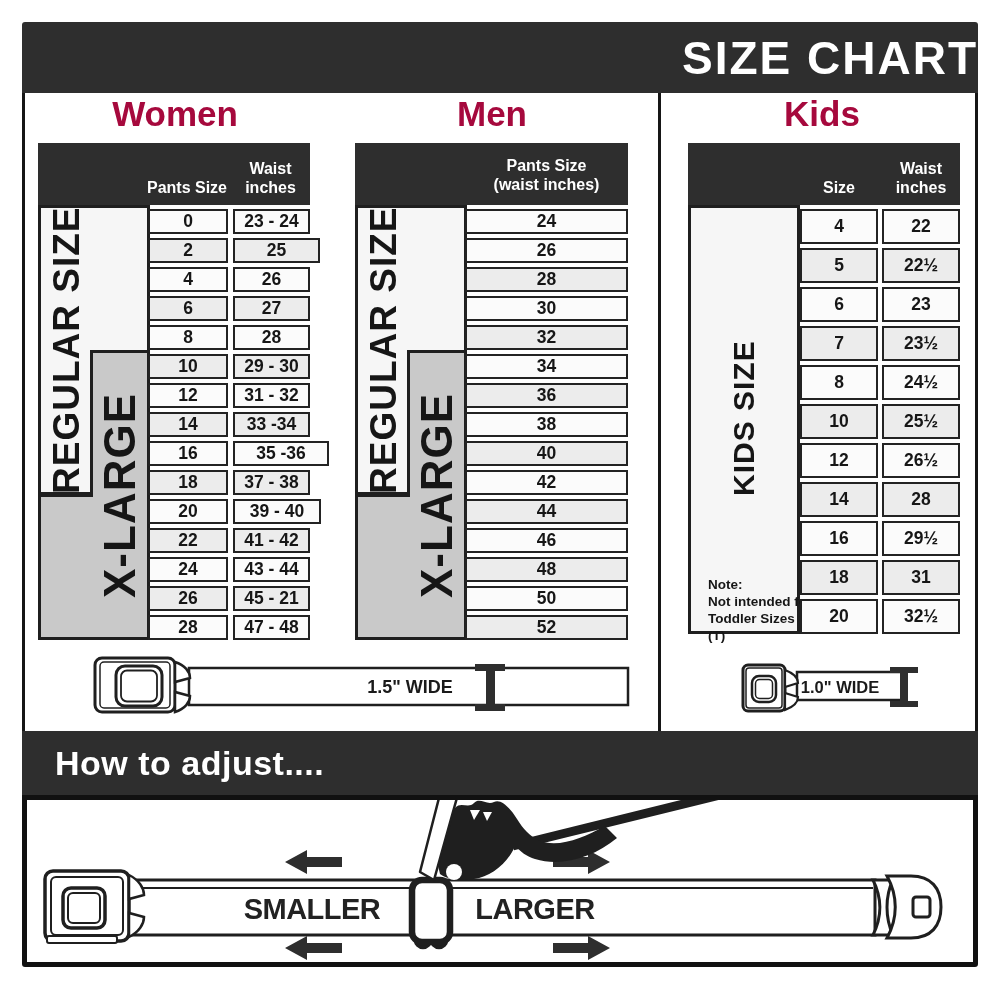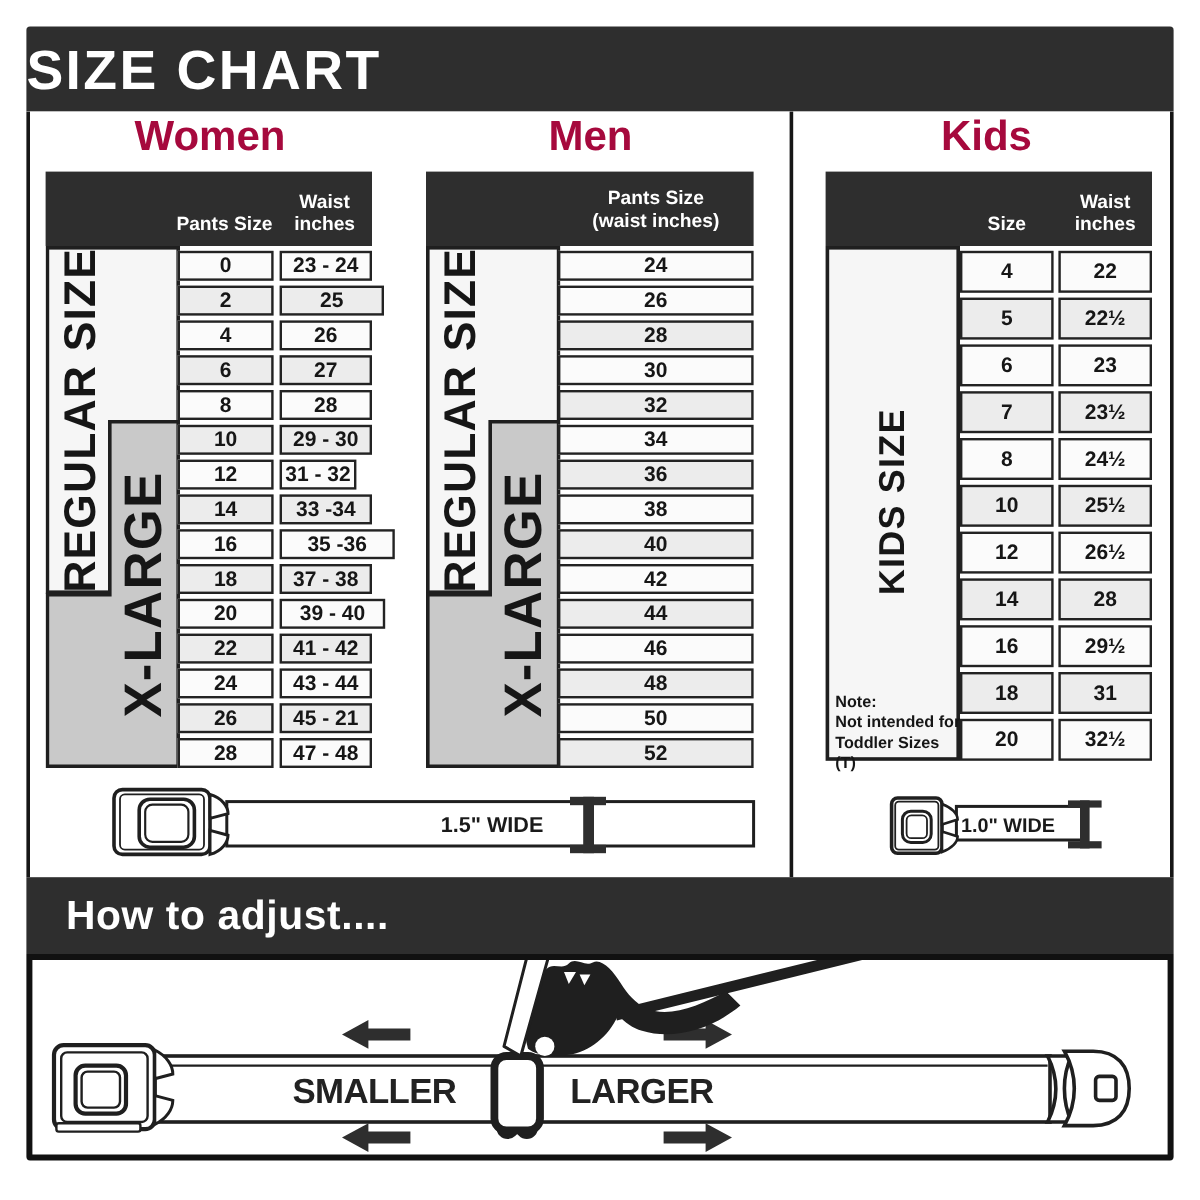--- a/index.html
+++ b/index.html
@@ -1,21 +1,21 @@
 <!DOCTYPE html>
 <html><head>
 <meta charset="utf-8">
 <style>
   *{box-sizing:border-box;margin:0;padding:0}
   body{background:#fff}
   .page{position:relative;width:1000px;height:1000px;background:#fff;overflow:hidden;
         font-family:"Liberation Sans",sans-serif;color:#1a1a1a}
   .abs{position:absolute}
   .titlebar{left:22px;top:22px;width:956px;height:71px;background:#2e2e2e;
-            display:flex;align-items:center;justify-content:flex-start;border-radius:3px 3px 0 0}
+            display:flex;align-items:center;justify-content:flex-end;border-radius:3px 3px 0 0}
   .pagetitle{color:#fff;font-weight:bold;font-size:46px;letter-spacing:2px}
   .main{left:22px;top:93px;width:956px;height:638px;border-left:3px solid #161616;border-right:3px solid #161616;background:#fff}
   .divider{left:658px;top:93px;width:3px;height:638px;background:#161616}
   .sechead{top:94px;width:220px;text-align:center;font-weight:bold;font-size:35px;color:#A6093D}
   .sizetable{height:497px}
   .thead{position:absolute;left:0;top:0;width:100%;height:62px;background:#2e2e2e;color:#fff}
   .th{position:absolute;text-align:center;font-weight:bold;font-size:16px;line-height:19px}
   .labelshape{position:absolute}
   .whitebox{fill:#f6f6f6;stroke:#1f1f1f;stroke-width:3}
   .graybox{fill:#c9c9c9;stroke:#1f1f1f;stroke-width:3}
@@ -25,21 +25,21 @@
           font-weight:bold;color:#161616;letter-spacing:1px;white-space:nowrap}
   .rows{position:absolute}
   .trow{display:flex;gap:5px;margin-bottom:4px}
   .cell{height:25px;border:2.5px solid #232323;display:flex;align-items:center;justify-content:center;
         background:#fbfbfb;font-weight:bold;font-size:17.5px;color:#161616}
   .rows .trow:nth-child(even) .cell{background:#ececec}
   .rows.menrows .trow:nth-child(even) .cell{background:#fbfbfb}
   .rows.menrows .trow:nth-child(2n+3) .cell{background:#ececec}
   .rows.kidsrows .trow{gap:4px}
   .rows.kidsrows .cell{height:35px}
-  .note{position:absolute;left:8px;top:433px;width:106px;font-weight:bold;font-size:13.5px;line-height:17px;color:#161616}
+  .note{position:absolute;left:20px;top:433px;width:106px;font-weight:bold;font-size:13.5px;line-height:17px;color:#161616}
   .adjustbar{left:22px;top:731px;width:956px;height:64px;background:#2e2e2e;display:flex;align-items:center}
   .adjusttitle{color:#fff;font-weight:bold;font-size:34px;padding-left:33px;letter-spacing:0.5px}
   .bottompanel{left:22px;top:795px;width:956px;height:172px;border:5px solid #111;background:#fff;border-radius:0 0 3px 3px}
   .ol{fill:#fff;stroke:#1f1f1f}
   .dk{fill:#2e2e2e}
   .beltlabel{font-weight:bold;fill:#1a1a1a}
   .bigword{font-weight:bold;fill:#222;letter-spacing:-0.5px}
 </style>
 </head>
 <body>
@@ -91,21 +91,21 @@
         <div class="trow">
         <div class="cell" style="width:80px">8</div>
         <div class="cell" style="width:77px">28</div>
       </div>
         <div class="trow">
         <div class="cell" style="width:80px">10</div>
         <div class="cell" style="width:77px">29 - 30</div>
       </div>
         <div class="trow">
         <div class="cell" style="width:80px">12</div>
-        <div class="cell" style="width:64px">31 - 32</div>
+        <div class="cell" style="width:77px">31 - 32</div>
       </div>
         <div class="trow">
         <div class="cell" style="width:80px">14</div>
         <div class="cell" style="width:77px">33 -34</div>
       </div>
         <div class="trow">
         <div class="cell" style="width:80px">16</div>
         <div class="cell" style="width:96px">35 -36</div>
       </div>
         <div class="trow">

